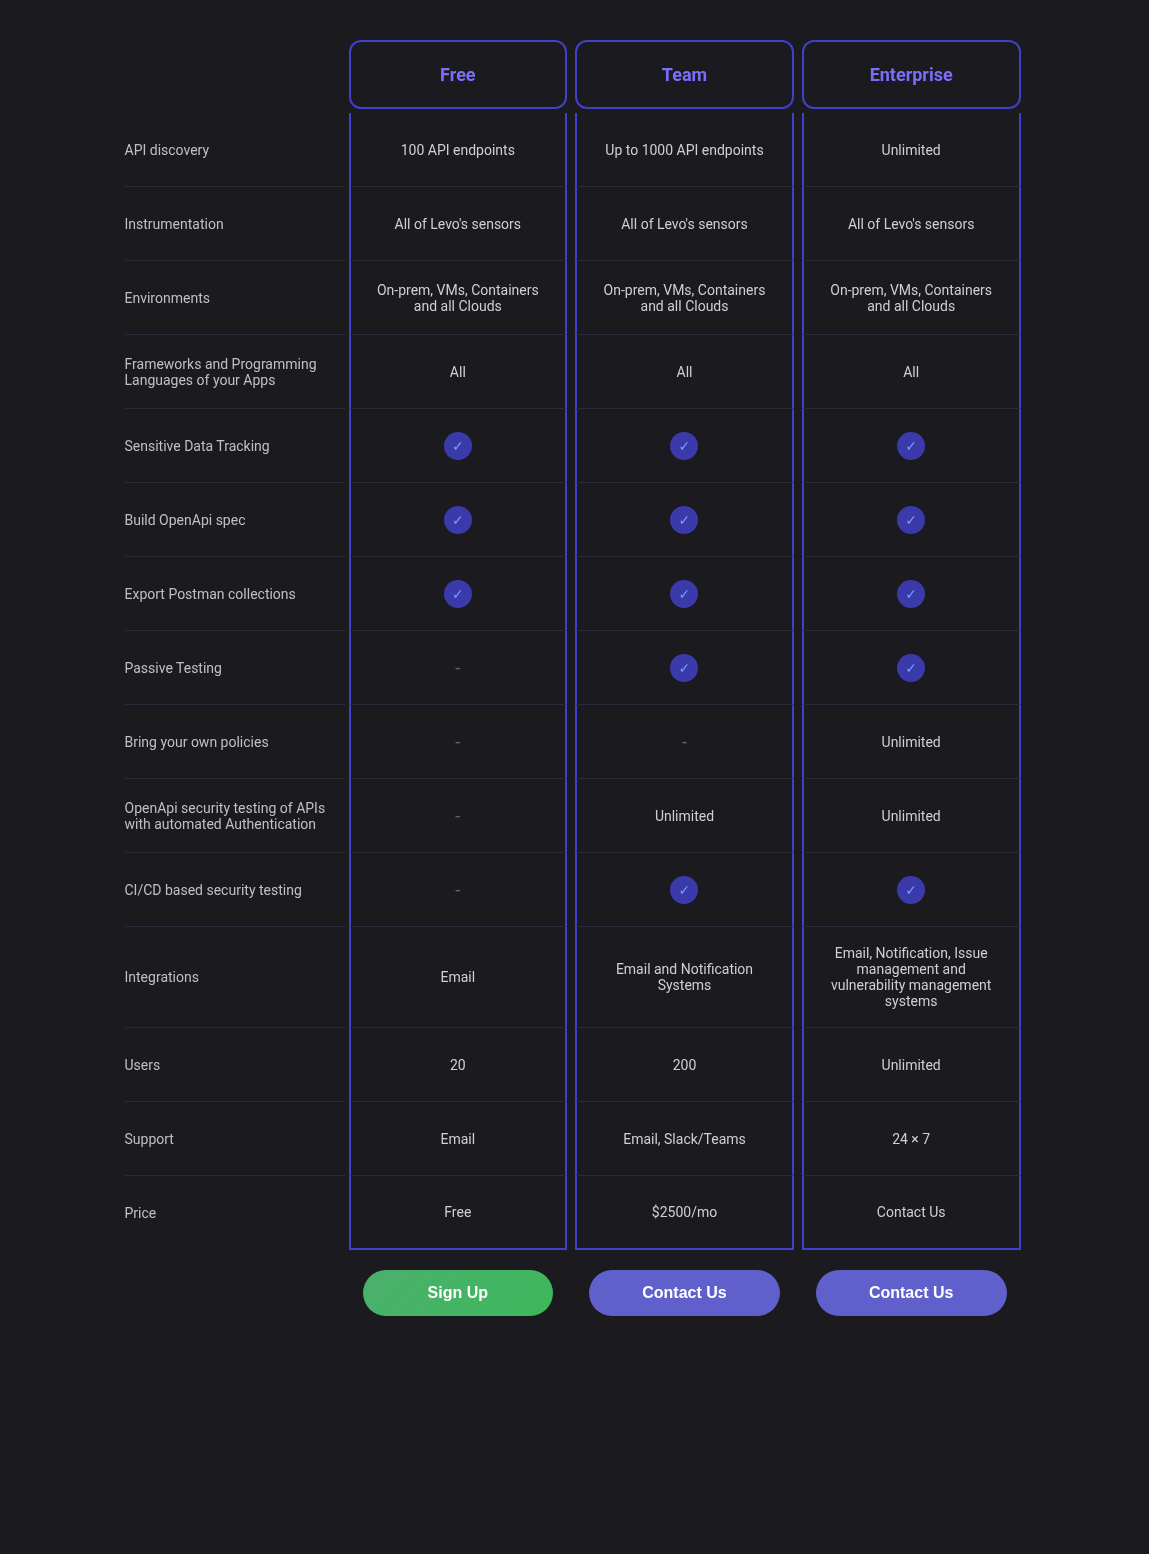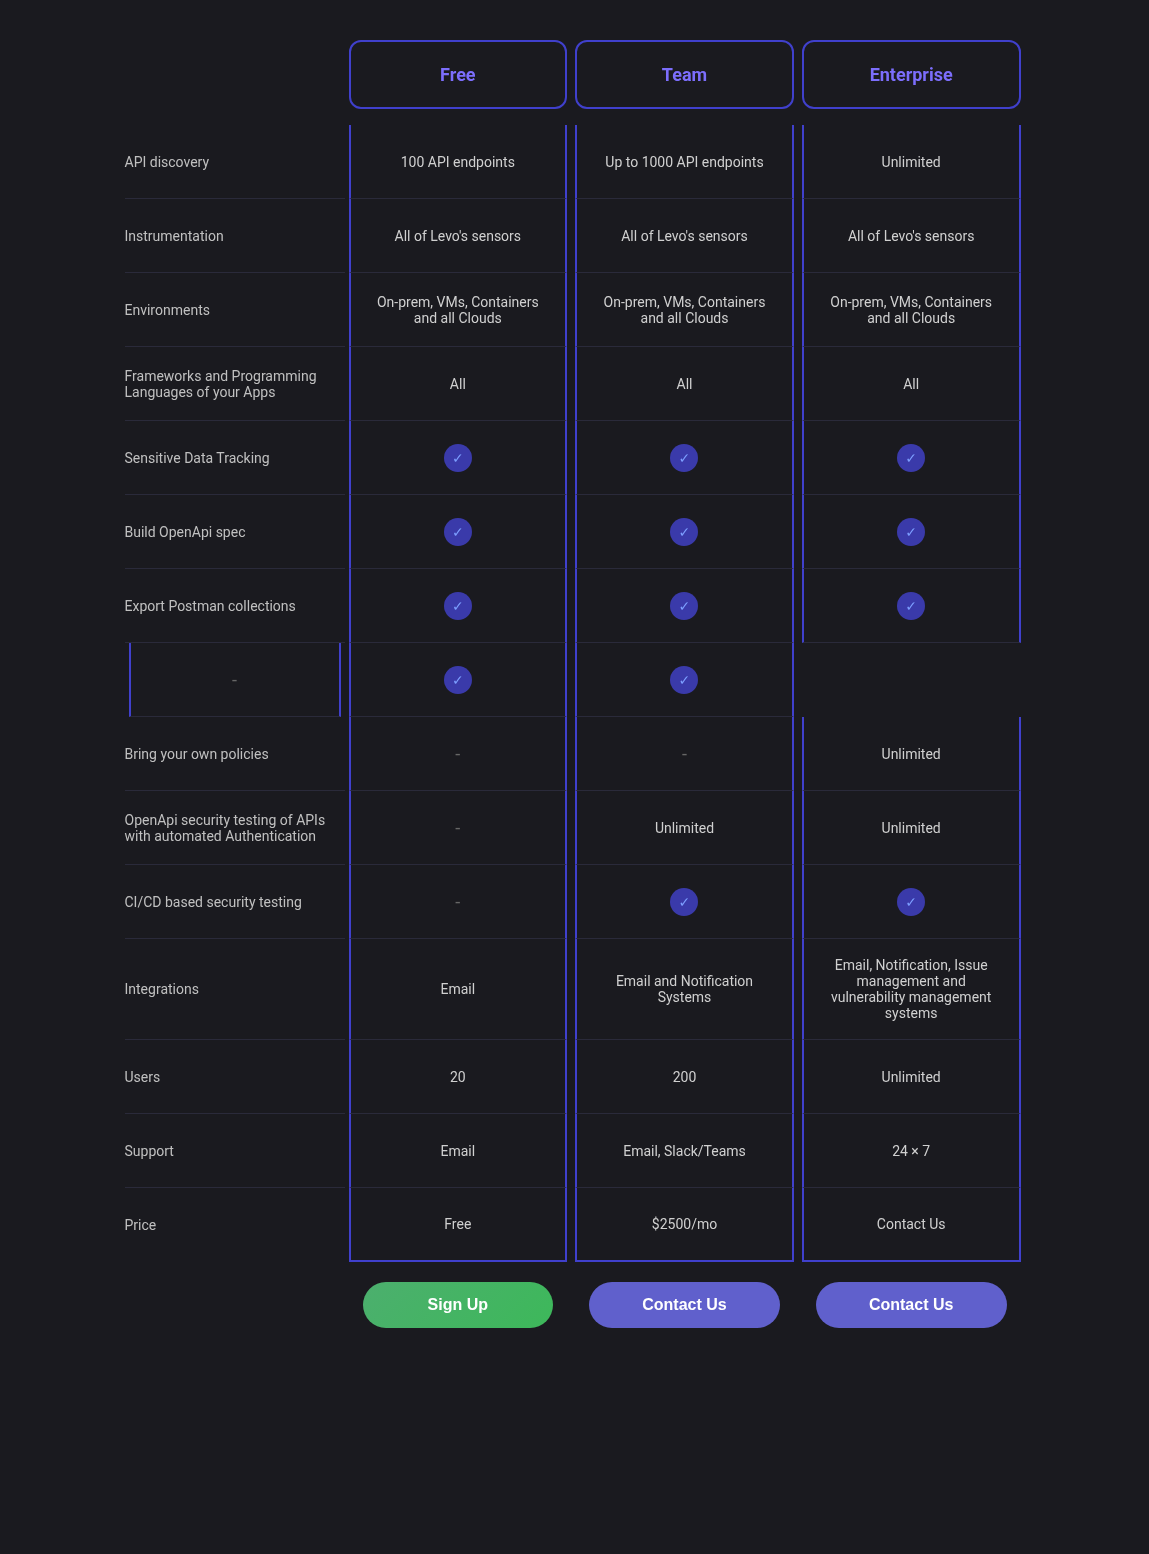--- a/index.html
+++ b/index.html
@@ -123,21 +123,21 @@
       <span>Team</span>
     </div>
   </div>
   <div class="plan-col">
     <div class="plan-header-cell col-enterprise-header">
       <span>Enterprise</span>
     </div>
   </div>
 </div>
 
-<div id="features-rows" style="max-width:900px; margin: 16px auto;">
+<div id="features-rows" style="max-width:900px; margin: 4px auto;">
 <div style="display: grid; grid-template-columns: 220px 1fr 1fr 1fr; max-width: 900px;">
     <div class="feature-cell" style="">API discovery</div>
     <div style="border:2px solid #4040cc; border-top:none; border-bottom:1px solid #2a2a3a; margin:0 4px; display:flex; align-items:center; justify-content:center; padding:18px 14px; font-size:14px; color:#d0d0d0; min-height:74px; text-align:center;">
       <span>100 API endpoints</span>
     </div>
     <div style="border:2px solid #4040cc; border-top:none; border-bottom:1px solid #2a2a3a; margin:0 4px; display:flex; align-items:center; justify-content:center; padding:18px 7px; font-size:14px; color:#d0d0d0; min-height:74px; text-align:center;">
       <span>Up to 1000 API endpoints</span>
     </div>
     <div style="border:2px solid #4040cc; border-top:none; border-bottom:1px solid #2a2a3a; margin:0 4px; display:flex; align-items:center; justify-content:center; padding:18px 14px; font-size:14px; color:#d0d0d0; min-height:74px; text-align:center;">
       <span>Unlimited</span>
@@ -209,20 +209,21 @@
       <div class="check-icon">✓</div>
     </div>
     <div style="border:2px solid #4040cc; border-top:none; border-bottom:1px solid #2a2a3a; margin:0 4px; display:flex; align-items:center; justify-content:center; padding:18px 14px; font-size:14px; color:#d0d0d0; min-height:74px; text-align:center;">
       <div class="check-icon">✓</div>
     </div>
     <div style="border:2px solid #4040cc; border-top:none; border-bottom:1px solid #2a2a3a; margin:0 4px; display:flex; align-items:center; justify-content:center; padding:18px 14px; font-size:14px; color:#d0d0d0; min-height:74px; text-align:center;">
       <div class="check-icon">✓</div>
     </div>
   </div>
     <div style="display: grid; grid-template-columns: 220px 1fr 1fr 1fr; max-width: 900px;">
+    <div class="feature-cell" style="">Passive Testing</div>
     <div style="border:2px solid #4040cc; border-top:none; border-bottom:1px solid #2a2a3a; margin:0 4px; display:flex; align-items:center; justify-content:center; padding:18px 14px; font-size:14px; color:#d0d0d0; min-height:74px; text-align:center;">
       <span class="dash">-</span>
     </div>
     <div style="border:2px solid #4040cc; border-top:none; border-bottom:1px solid #2a2a3a; margin:0 4px; display:flex; align-items:center; justify-content:center; padding:18px 14px; font-size:14px; color:#d0d0d0; min-height:74px; text-align:center;">
       <div class="check-icon">✓</div>
     </div>
     <div style="border:2px solid #4040cc; border-top:none; border-bottom:1px solid #2a2a3a; margin:0 4px; display:flex; align-items:center; justify-content:center; padding:18px 14px; font-size:14px; color:#d0d0d0; min-height:74px; text-align:center;">
       <div class="check-icon">✓</div>
     </div>
   </div>

